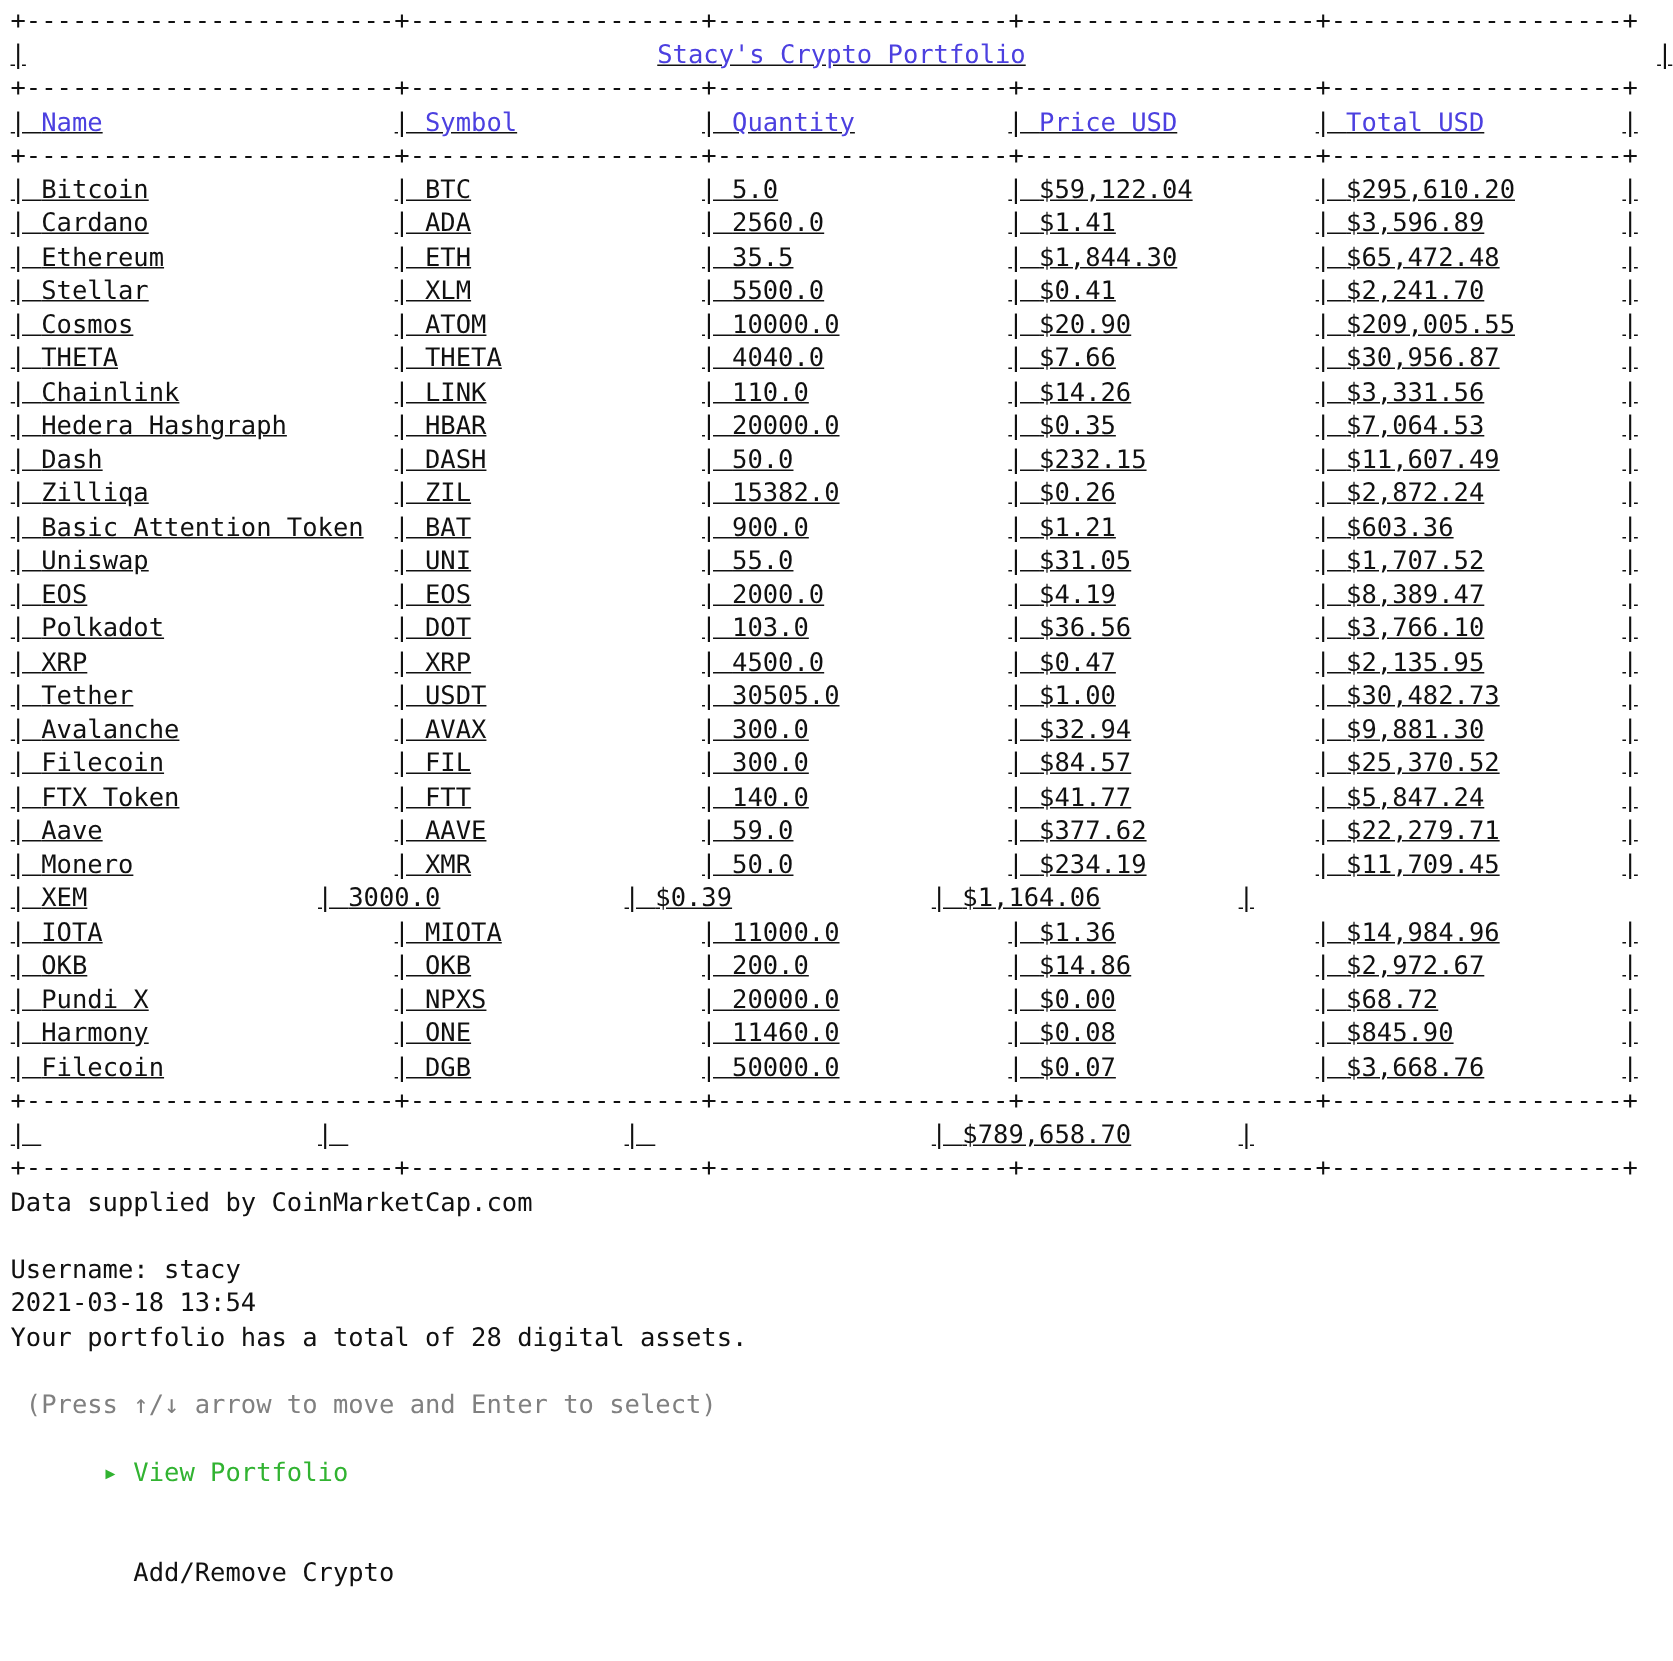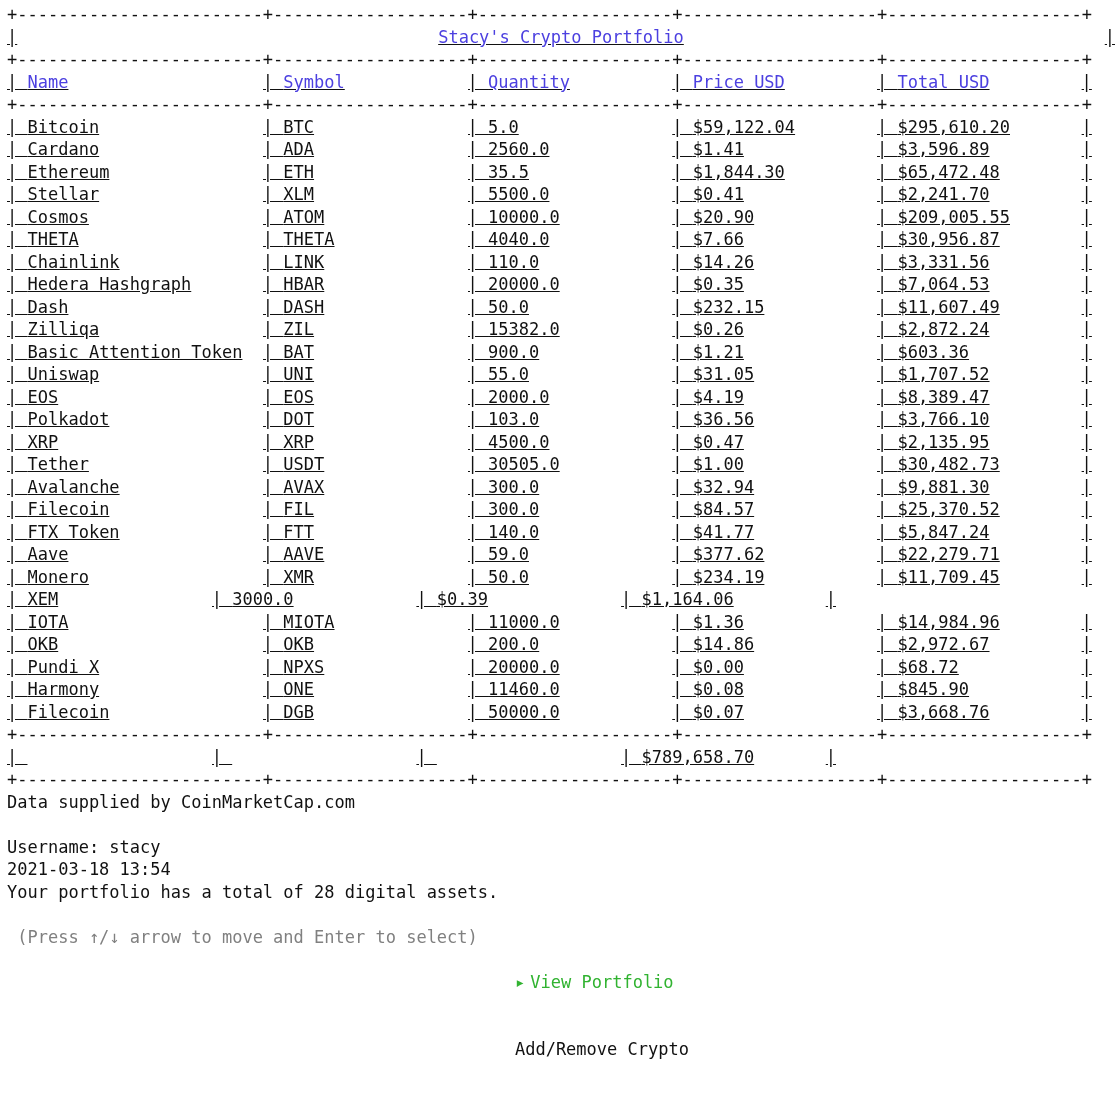--- a/index.html
+++ b/index.html
@@ -29,21 +29,21 @@
   .endpipe { flex: none; width: 1ch; }
   .endpipe::before { content: "|"; color: var(--text); }
   .lpipe { flex: none; width: 1ch; }
   .lpipe::before { content: "|"; color: var(--text); }
   .c0 { width: 25ch; }
   .c1, .c2, .c3, .c4 { width: 20ch; }
   .border-line { white-space: pre; color: var(--text); }
   .title-center { flex: 1; text-align: center; color: var(--accent); white-space: pre; }
   .header-row .cell span { color: var(--accent); }
   .hint { color: var(--gray); padding-left: 1ch; }
-  .menu-item { padding-left: 2ch; cursor: default; text-align: center; }
+  .menu-item { padding-left: 2ch; cursor: default; }
   .menu-item.selected { padding-left: 0; color: var(--green); }
   .menu-item.selected .arrow { display: inline-block; width: 2ch; color: var(--green); }
   .blank { white-space: pre; }
 </style>
 </head>
 <body>
 
 <div class="terminal">
 
   <div class="ascii-table">

